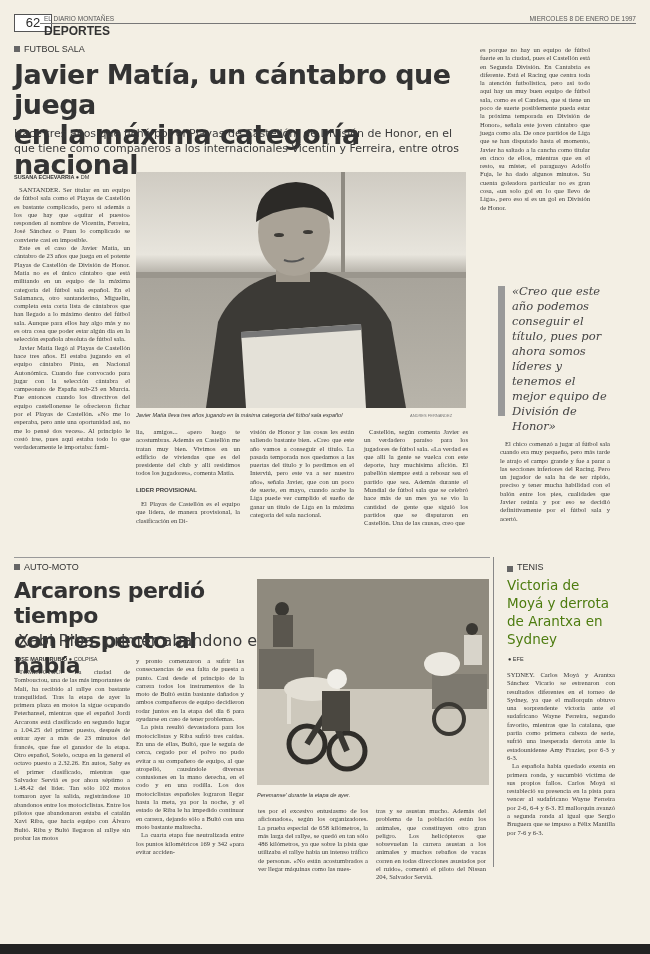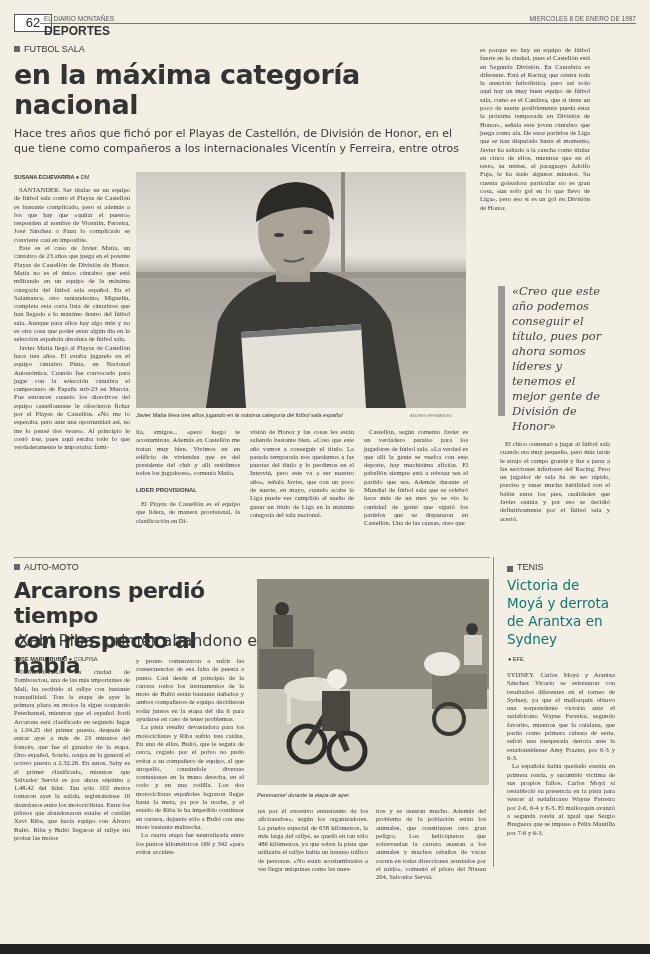--- a/index.html
+++ b/index.html
@@ -70,20 +70,21 @@
 <div class="abs paper-name">EL DIARIO MONTAÑES</div>
 <div class="abs header-rule"></div>
 <div class="abs section-label">DEPORTES</div>
 <div class="abs date-line">MIERCOLES 8 DE ENERO DE 1997</div>
 
 <div class="abs kicker" style="left:14px; top:44px;">
   <span class="sq"></span>
   <span>FUTBOL SALA</span>
 </div>
 <div class="abs headline" style="left:14px; top:60px; font-size:27px; line-height:30px; width:470px;">
+  <div>Javier Matía, un cántabro que juega</div>
   <div>en la máxima categoría nacional</div>
 </div>
 <div class="abs subhead" style="left:14px; top:126px; width:456px; font-size:11px; line-height:15px;">Hace tres años que fichó por el Playas de Castellón, de División de Honor, en el que tiene como compañeros a los internacionales Vicentín y Ferreira, entre otros</div>
 
 <div class="abs byline" style="left:14px; top:174px;">
   <span>SUSANA ECHEVARRIA</span>
   <span class="agency">● DM</span>
 </div>
 
 <div class="abs body-text" style="left:14px; top:186px; width:116px;">
@@ -134,21 +135,21 @@
 
 <div class="abs body-text" style="left:364px; top:428px; width:104px;">
   <p>Castellón, según comenta Javier es un verdadero paraíso para los jugadores de fútbol sala. «La verdad es que allí la gente se vuelca con este deporte, hay muchísima afición. El pabellón siempre está a rebosar sea el partido que sea. Además durante el Mundial de fútbol sala que se celebró hace más de un mes ya se vio la cantidad de gente que siguió los partidos que se disputaron en Castellón. Una de las causas, creo que</p>
 </div>
 
 <div class="abs body-text" style="left:480px; top:46px; width:110px;">
   <p style="text-indent:0">es porque no hay un equipo de fútbol fuerte en la ciudad, pues el Castellón está en Segunda División. En Cantabria es diferente. Está el Racing que centra toda la atención futbolística, pero así todo aquí hay un muy buen equipo de fútbol sala, como es el Candesa, que si tiene un poco de suerte posiblemente pueda estar la próxima temporada en División de Honor», señala este joven cántabro que juega como ala. De once partidos de Liga que se han disputado hasta el momento, Javier ha saltado a la cancha como titular en cinco de ellos, mientras que en el resto, su míster, el paraguayo Adolfo Fuja, le ha dado algunos minutos. Su cuenta goleadora particular no es gran cosa, «un solo gol en lo que llevo de Liga», pero eso sí es un gol en División de Honor.</p>
 </div>
 
 <div class="abs pq-bar" style="left:498px; top:286px; width:7px; height:130px;"></div>
-<div class="abs pullquote" style="left:512px; top:284px; width:100px;">«Creo que este año podemos conseguir el título, pues por ahora somos líderes y tenemos el mejor gente de División de Honor»</div>
+<div class="abs pullquote" style="left:512px; top:284px; width:100px;">«Creo que este año podemos conseguir el título, pues por ahora somos líderes y tenemos el mejor equipo de División de Honor»</div>
 
 <div class="abs body-text" style="left:500px; top:440px; width:110px;">
   <p>El chico comenzó a jugar al fútbol sala cuando era muy pequeño, pero más tarde le atrajo el campo grande y fue a parar a las secciones inferiores del Racing. Pero un jugador de sala ha de ser rápido, preciso y tener mucha habilidad con el balón entre los pies, cualidades que Javier reúnía y por eso se decidió definitivamente por el fútbol sala y acertó.</p>
 </div>
 
 <div class="abs hrule" style="left:14px; top:557px; width:476px;"></div>
 <div class="abs vrule" style="left:493px; top:557px; height:310px;"></div>
 
 <div class="abs kicker" style="left:14px; top:562px;">
   <span class="sq"></span>
@@ -208,20 +209,20 @@
   <p style="text-indent:0">tes por el excesivo entusiasmo de los aficionados», según los organizadores. La prueba especial de 658 kilómetros, la más larga del rallye, se quedó en tan sólo 486 kilómetros, ya que sobre la pista que utilizaba el rallye había un intenso tráfico de personas. «No están acostumbrados a ver llegar máquinas como las nues-</p>
 </div>
 <div class="abs body-text" style="left:376px; top:807px; width:110px;">
   <p style="text-indent:0">tras y se asustan mucho. Además del problema de la población están los animales, que constituyen otro gran peligro. Los helicópteros que sobrevuelan la carrera asustan a los animales y muchos rebaños de vacas corren en todas direcciones asustados por el ruido», comentó el piloto del Nissan 204, Salvador Serviá.</p>
 </div>
 
 <div class="abs kicker" style="left:507px; top:562px;align-items:flex-end;">
   <span class="sq"></span>
   <span>TENIS</span>
 </div>
-<div class="abs" style="left:507px; top:576px; width:110px; font-family:'DejaVu Sans', sans-serif; font-size:13.5px; line-height:18px; color:#0f766e;">Victoria de Moyá y derrota de Arantxa en Sydney</div>
+<div class="abs" style="left:507px; top:576px; width:110px; font-family:'DejaVu Sans', sans-serif; font-size:13.5px; line-height:18px; color:#4d7c0f;">Victoria de Moyá y derrota de Arantxa en Sydney</div>
 <div class="abs byline" style="left:508px; top:656px; font-weight:normal;">● EFE</div>
 <div class="abs body-text" style="left:507px; top:671px; width:108px;">
   <p style="text-indent:0">SYDNEY. Carlos Moyá y Arantxa Sánchez Vicario se estrenaron con resultados diferentes en el torneo de Sydney, ya que el mallorquín obtuvo una sorprendente victoria ante el sudafricano Wayne Ferreira, segundo favorito, mientras que la catalana, que partía como primera cabeza de serie, sufrió una inesperada derrota ante la estadounidense Amy Frazier, por 6-3 y 6-3.</p>
   <p>La española había quedado exenta en primera ronda, y sucumbió víctima de sus propios fallos. Carlos Moyá si restableció su presencia en la pista para vencer al sudafricano Wayne Ferreira por 2-6, 6-4 y 6-3. El mallorquín avanzó a segunda ronda al igual que Sergio Bruguera que se impuso a Félix Mantilla por 7-6 y 6-3.</p>
 </div>
 
 <div class="abs" style="left:0; top:944px; width:650px; height:10px; background:#222;"></div>
 
 </body></html>

